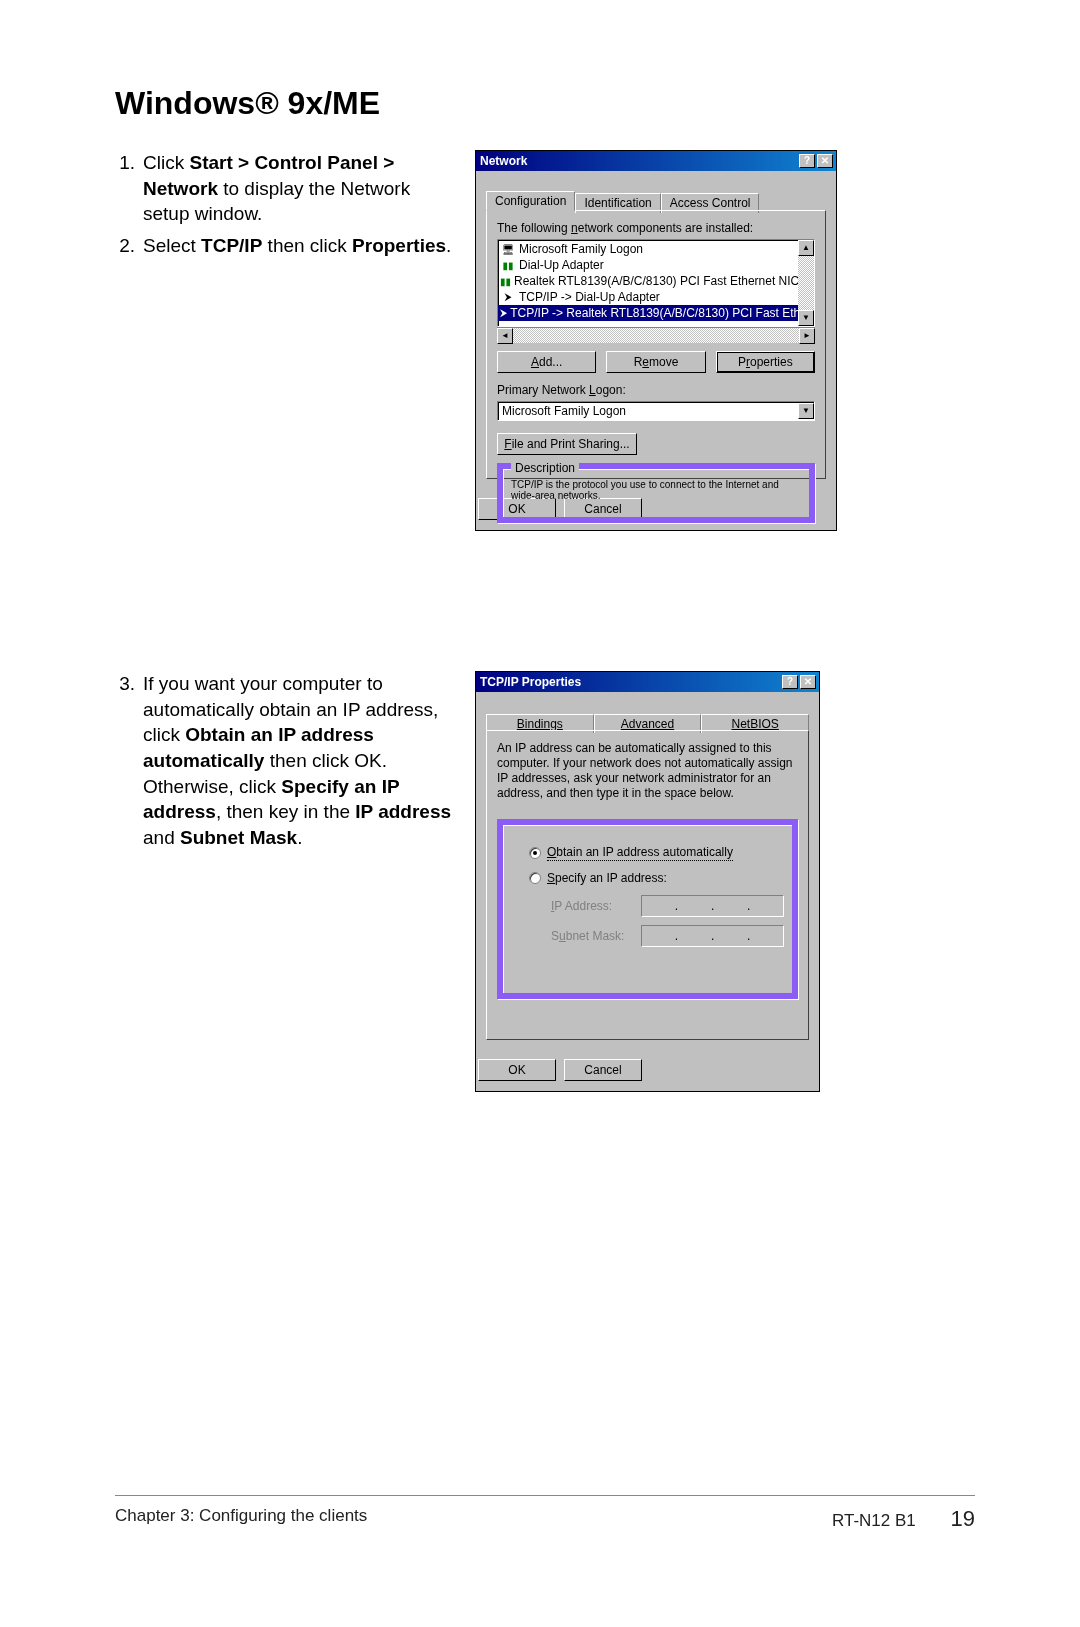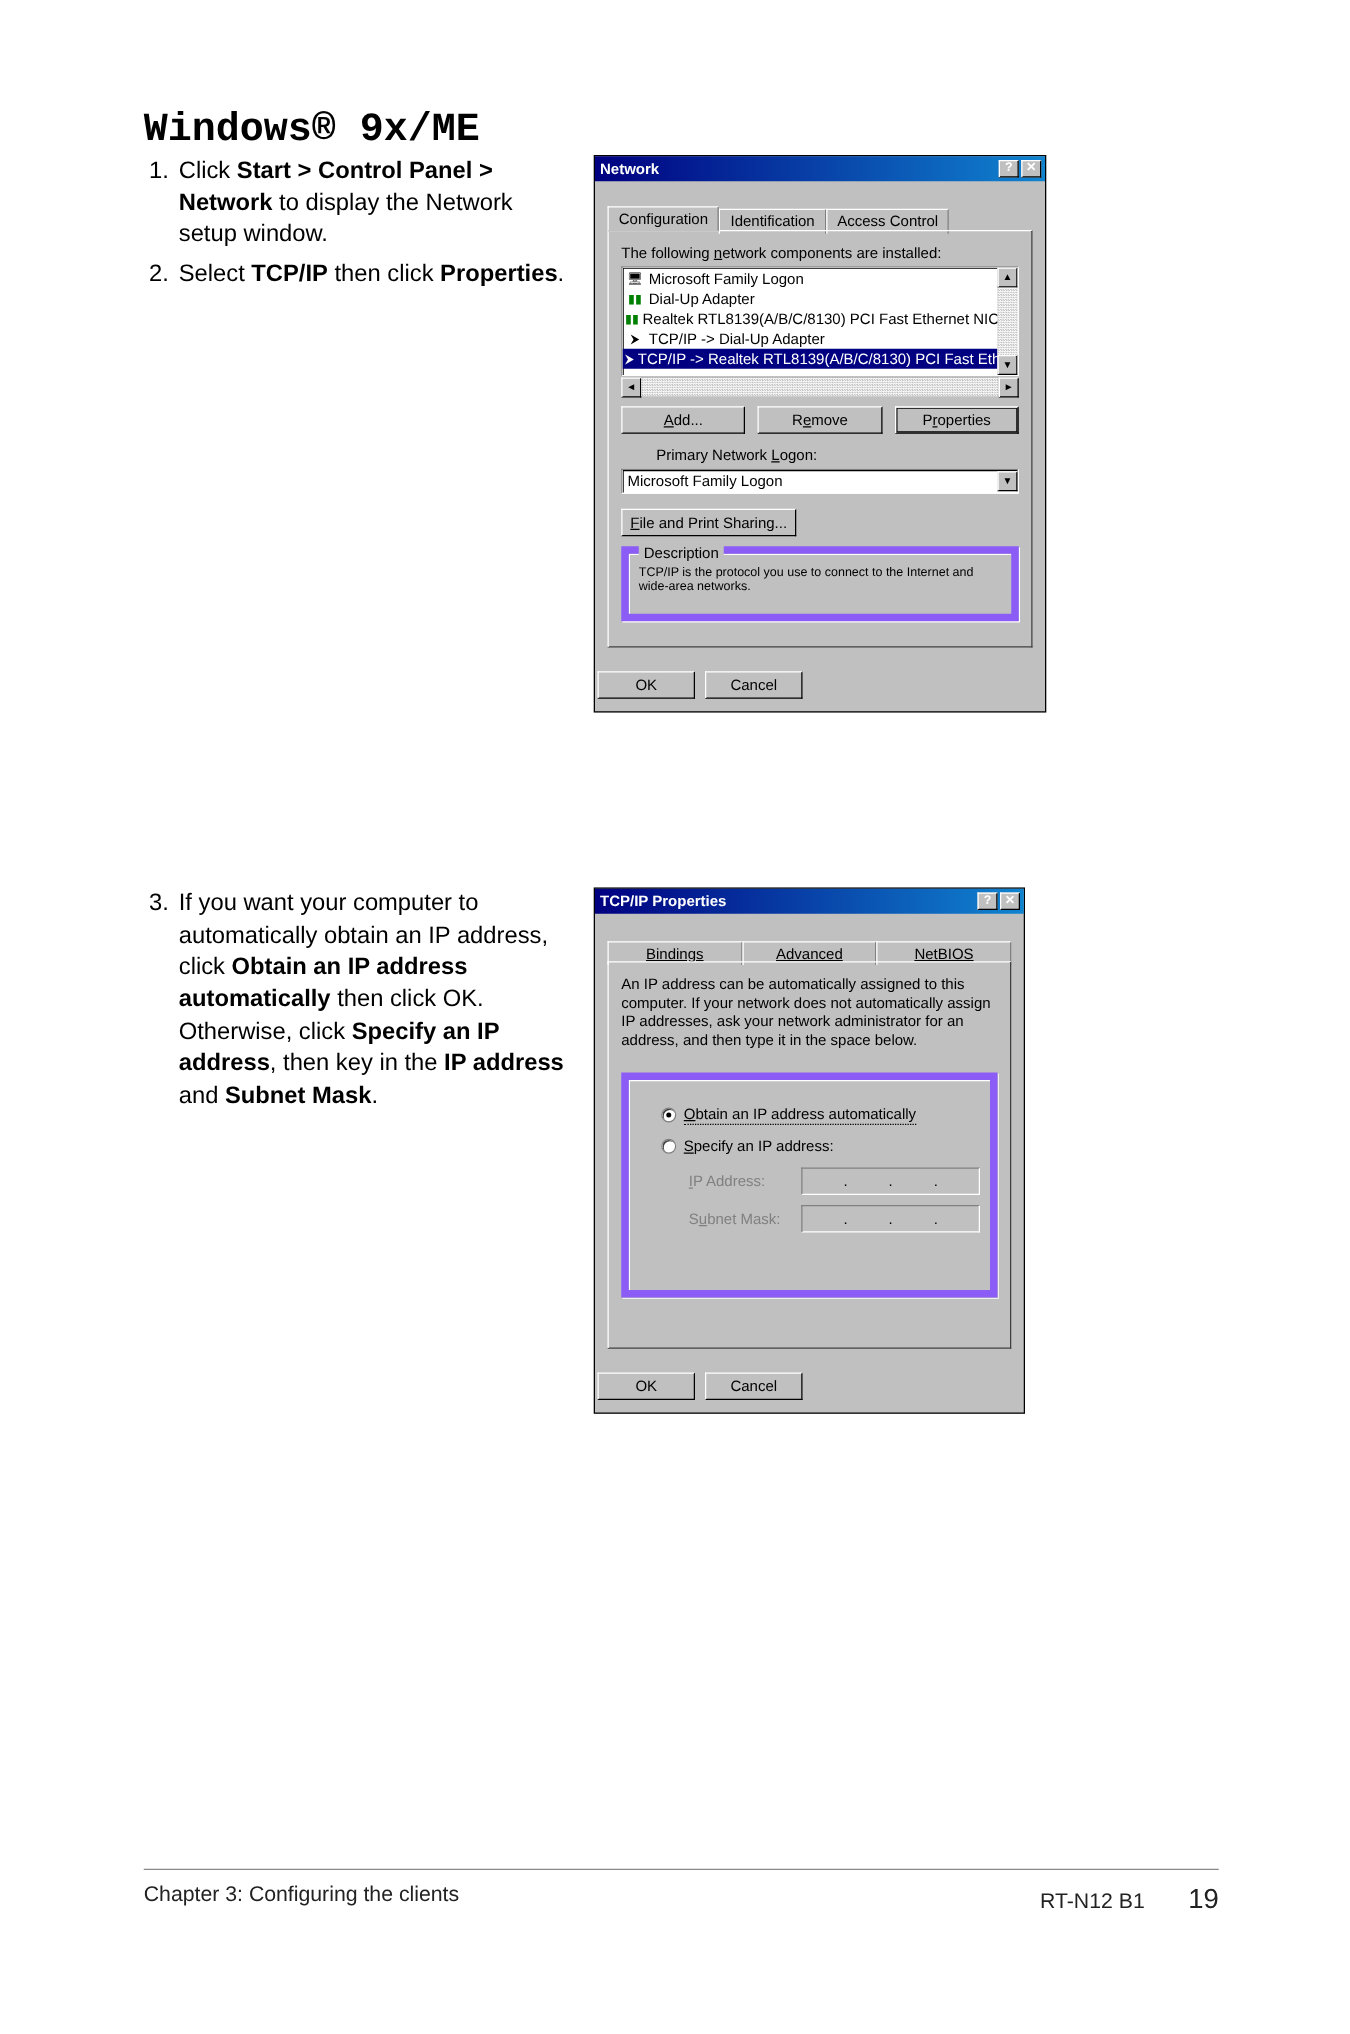--- a/index.html
+++ b/index.html
@@ -10,22 +10,21 @@
     font-family: Arial, Helvetica, sans-serif;
     position: relative;
     color: #000;
   }
   .page {
     padding: 85px 105px 0 115px;
   }
   h1 {
     font-size: 32px;
     font-weight: bold;
-    margin-bottom: 2px;
-    font-family: Liberation Mono, monospace;
+    margin-bottom: 28px;
   }
   .row {
     display: flex;
     align-items: flex-start;
     gap: 20px;
     margin-bottom: 140px;
   }
   .instructions {
     width: 340px;
     font-size: 19px;
@@ -237,21 +236,21 @@
           <div class="titlebtn">?</div>
           <div class="titlebtn">✕</div>
         </div>
       </div>
       <div class="dlgbody">
         <div class="tabs">
           <div class="tab active">Configuration</div>
           <div class="tab inactive">Identification</div>
           <div class="tab inactive">Access Control</div>
         </div>
-        <div class="tabpane" style="height:334px;">
+        <div class="tabpane" style="height:269px;">
           <div class="lbl">The following <span class="u">n</span>etwork components are installed:</div>
           <div class="listbox">
             <div class="listitems">
               <div class="listitem">
                   <span class="licon">🖥</span>
                   <span>Microsoft Family Logon</span>
                 </div>
               <div class="listitem">
                   <span class="licon" style="color:#008000;">▮▮</span>
                   <span>Dial-Up Adapter</span>
@@ -280,21 +279,21 @@
             <div class="strack"></div>
             <div class="sbtn">►</div>
           </div>
 
           <div class="btnrow">
             <div class="wbtn"><span class="u">A</span>dd...</div>
             <div class="wbtn">R<span class="u">e</span>move</div>
             <div class="wbtn focused">P<span class="u">r</span>operties</div>
           </div>
 
-          <div class="lbl" style="margin-top:10px;margin-left:28px;">Primary Network <span class="u">L</span>ogon:</div>
+          <div class="lbl" style="margin-top:10px;">Primary Network <span class="u">L</span>ogon:</div>
           <div class="combo">
             <span>Microsoft Family Logon</span>
             <div class="dd">▼</div>
           </div>
 
           <div style="margin-top:12px;">
             <div class="wbtn wide"><span class="u">F</span>ile and Print Sharing...</div>
           </div>
 
           <div class="groupbox" style="height:60px;">

